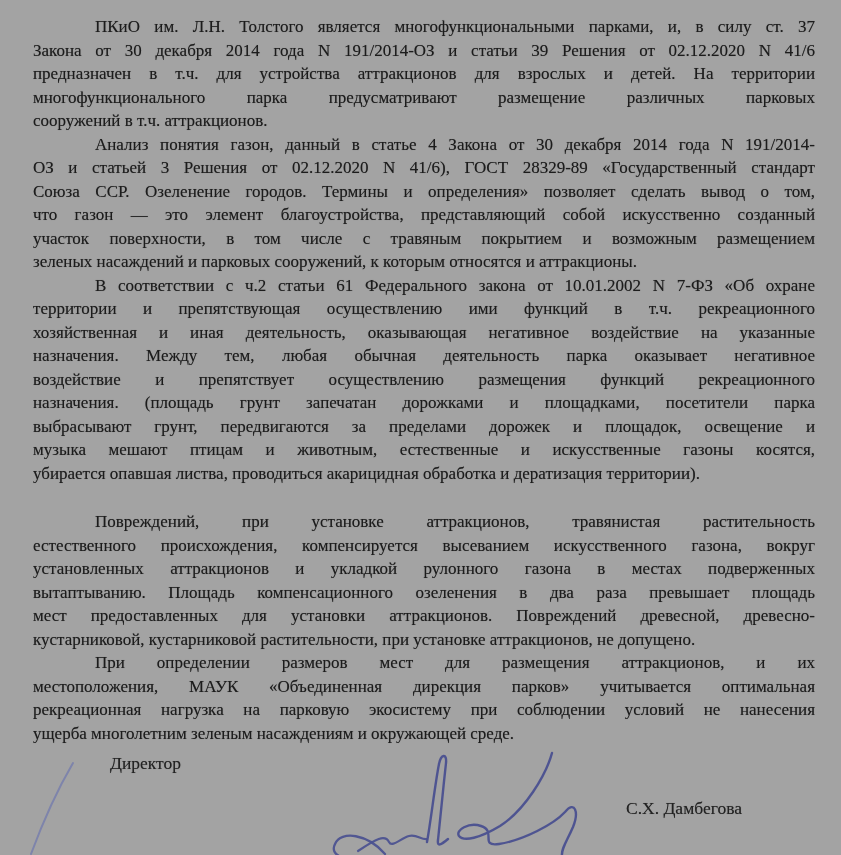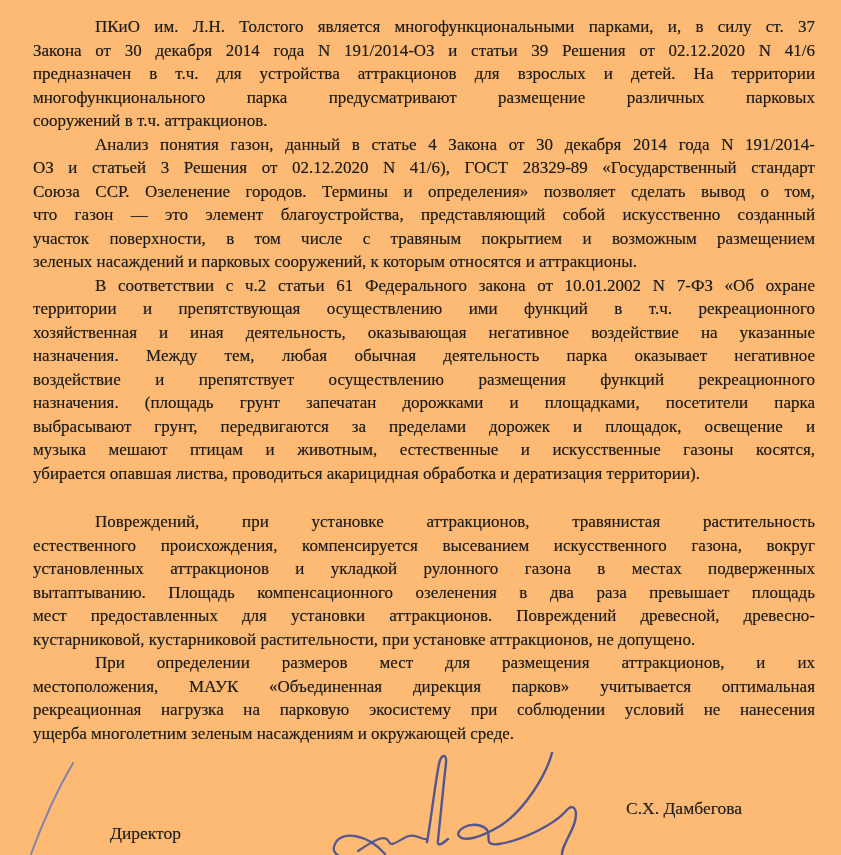--- a/index.html
+++ b/index.html
@@ -5,21 +5,21 @@
   html, body { margin: 0; padding: 0; }
   body {
     width: 841px; height: 855px;
     background: #ffffff;
     overflow: hidden;
     position: relative;
     font-family: "Liberation Serif", "DejaVu Serif", serif;
   }
   .page {
     position: absolute; inset: 0;
-    background: #fdba74;
+    background: #a3a3a3;
   }
   .text-block {
     position: absolute;
     left: 33px; right: 26px; top: 15px;
     color: #1c1c1c;
     font-size: 17px;
     text-shadow: 0 0 0.7px rgba(40,40,40,0.55);
   }
   .para { line-height: 23.5px; }
   .para.gap { margin-top: 25px; }
@@ -31,21 +31,21 @@
     overflow: hidden;
   }
   .line.first { text-indent: 62px; }
   .line.last { text-align-last: left; }
   .sig-label {
     position: absolute;
     color: #222222;
     font-size: 17.5px;
     text-shadow: 0 0 0.7px rgba(40,40,40,0.5);
   }
-  #director-label { left: 110px; top: 823px; }
+  #director-label { left: 110px; top: 753px; }
   #signer-name { left: 626px; top: 798px; }
   .pen-slash-svg { position: absolute; left: 27px; top: 759px; }
   .signature-svg { position: absolute; left: 328px; top: 750px; }
   svg path { fill: none; stroke-linecap: round; stroke-linejoin: round; }
 </style>
 </head>
 <body>
 
 <div class="page">
 

